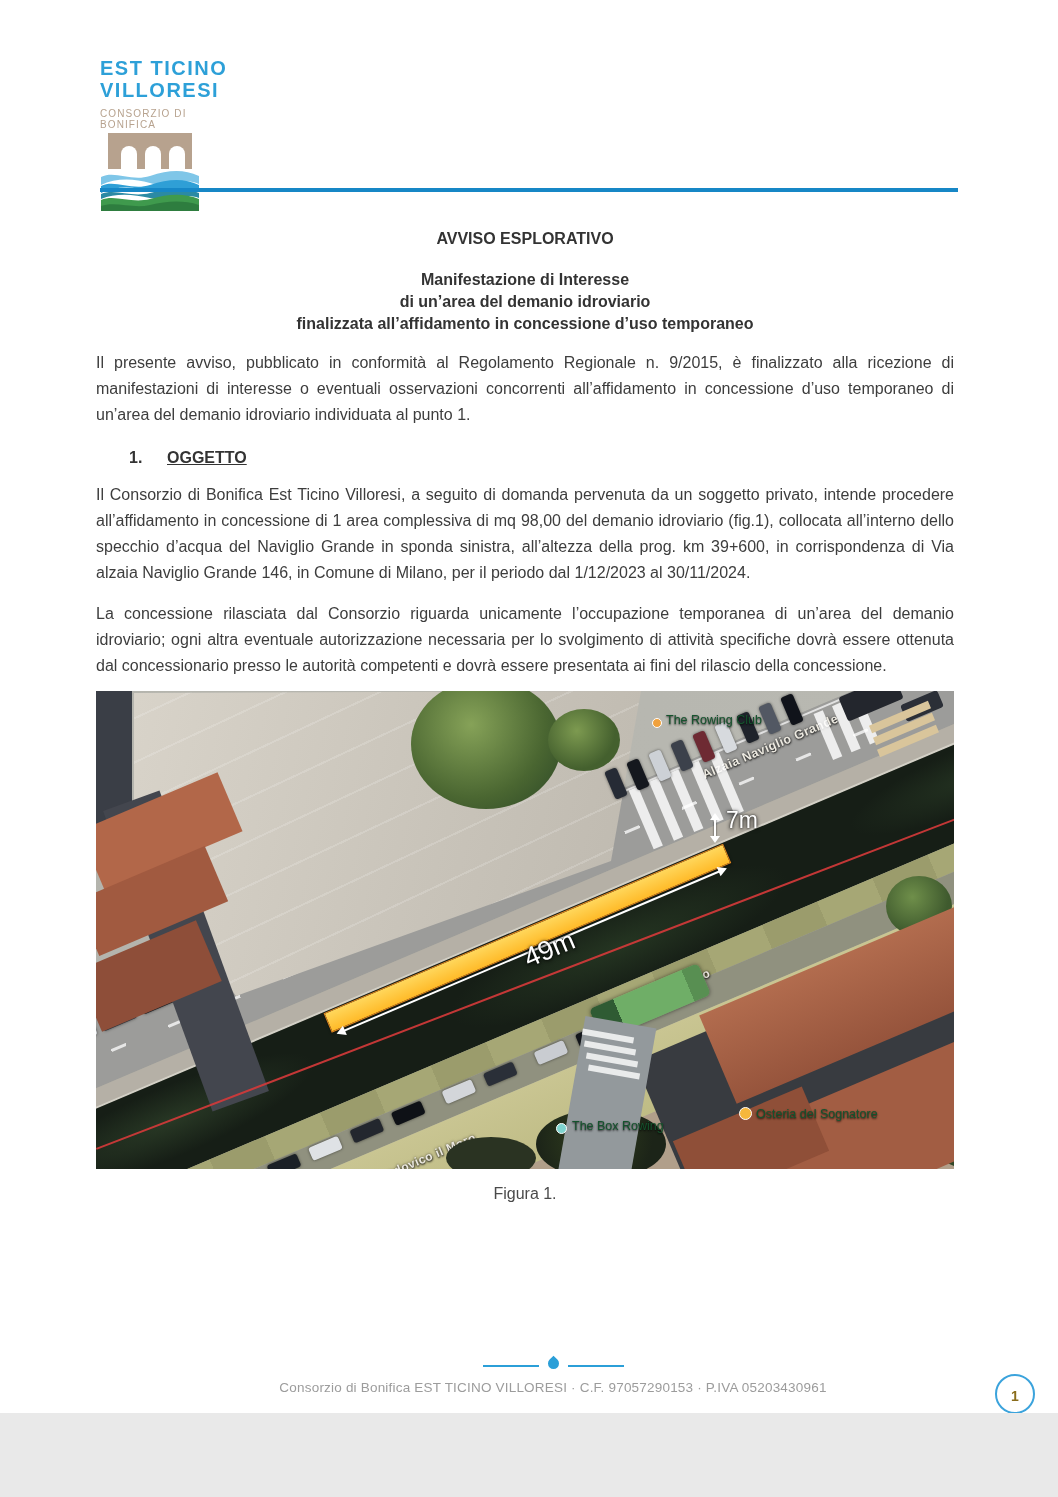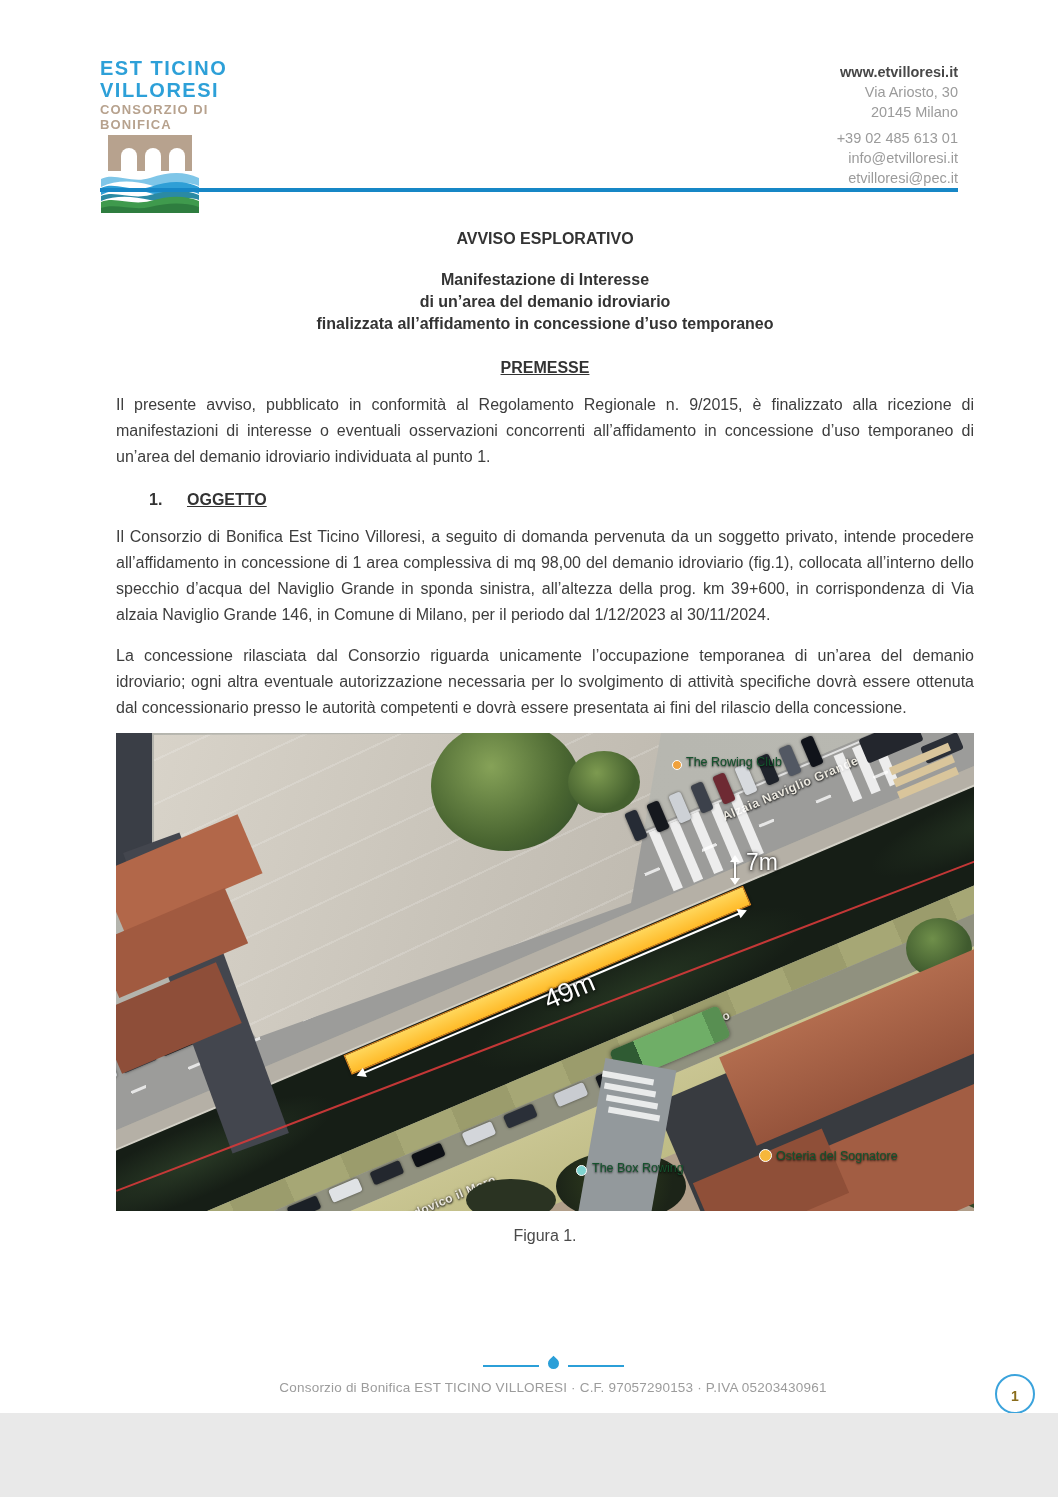--- a/index.html
+++ b/index.html
@@ -1,28 +1,28 @@
 <!DOCTYPE html>
 <html><head>
 <meta charset="utf-8">
 <style>
   html,body{margin:0;padding:0;background:#e9e9e9;}
   .page{position:relative;width:1058px;height:1413px;background:#ffffff;margin:0 auto;overflow:hidden;
         font-family:"Liberation Sans",sans-serif;color:#3d3d3d;}
   
   .logo{position:absolute;left:100px;top:57px;width:130px;}
   .logo-line1,.logo-line2{font-size:20px;font-weight:bold;color:#2da0d8;letter-spacing:1.5px;line-height:22px;}
-  .logo-line3{font-size:13px;color:#b7a28e;letter-spacing:1.1px;margin-top:1px;font-weight:bold;}
+  .logo-line3{font-size:10px;color:#b7a28e;letter-spacing:1.1px;margin-top:7px;font-weight:normal;}
   .logo-svg{margin-top:3px;margin-left:1px;display:block;}
   .contact{position:absolute;right:100px;top:62px;text-align:right;font-size:14.5px;color:#9b9b9b;line-height:20px;}
   .contact .site{font-weight:bold;color:#474747;}
   .contact .gap{height:6px;}
   .rule{position:absolute;left:100px;right:100px;top:188px;height:4px;background:#1787c6;}
   
-  .main{position:absolute;left:116px;width:858px;top:192px;}
+  .main{position:absolute;left:96px;width:858px;top:192px;}
   .doc-title{margin-top:38px;text-align:center;font-weight:bold;font-size:16px;color:#333;}
   .doc-subtitle{margin-top:21px;text-align:center;font-weight:bold;font-size:16px;line-height:22px;color:#333;}
   .premesse-h{margin-top:24px;text-align:center;font-weight:bold;font-size:16px;text-decoration:underline;color:#333;}
   .para{margin-top:15px;text-align:justify;font-size:16px;line-height:26px;color:#3d3d3d;}
   .oggetto-h{margin-top:21px;font-weight:bold;font-size:16px;color:#333;padding-left:33px;}
   .oggetto-h .num{display:inline-block;width:38px;}
   .oggetto-h .head{text-decoration:underline;}
   
   .map{position:relative;margin-top:12px;width:858px;height:478px;overflow:hidden;background:#a7a79e;}
   .map *{position:absolute;}
@@ -66,39 +66,29 @@
       <path d="M20 36 V21 A8 8 0 0 1 36 21 V36 Z" fill="#ffffff"></path>
       <path d="M44 36 V21 A8 8 0 0 1 60 21 V36 Z" fill="#ffffff"></path>
       <path d="M68 36 V21 A8 8 0 0 1 84 21 V36 Z" fill="#ffffff"></path>
       <path d="M0 44 C14 37 30 49 49 43 S82 36 98 43 L98 51 C82 44 66 55 49 50 S14 45 0 52 Z" fill="#7fc6e8"></path>
       <path d="M0 53 C14 46 30 58 49 52 S82 45 98 52 L98 59 C82 52 66 63 49 58 S14 53 0 60 Z" fill="#2f9fd6"></path>
       <path d="M0 61 C14 55 30 65 49 60 S82 54 98 60 L98 65 C82 59 66 69 49 65 S14 60 0 66 Z" fill="#2b8aa4"></path>
       <path d="M0 67 C14 61 30 71 49 66 S82 60 98 66 L98 78 L0 78 Z" fill="#3f9a4d"></path>
       <path d="M0 73 C14 68 32 76 49 72 S82 67 98 72 L98 78 L0 78 Z" fill="#2e7d3f"></path>
     </svg>
   </div>
-  <div class="contact">
-    <div class="site">www.etvilloresi.it</div>
-    <div>Via Ariosto, 30</div>
-    <div>20145 Milano</div>
-    <div class="gap"></div>
-    <div>+39 02 485 613 01</div>
-    <div>info@etvilloresi.it</div>
-    <div>etvilloresi@pec.it</div>
-  </div>
   <div class="rule"></div>
 
   <div class="main">
     <div class="doc-title">AVVISO ESPLORATIVO</div>
     <div class="doc-subtitle">
       <div>Manifestazione di Interesse</div>
       <div>di un’area del demanio idroviario</div>
       <div>finalizzata all’affidamento in concessione d’uso temporaneo</div>
     </div>
-    <div class="premesse-h">PREMESSE</div>
     <div class="para">Il presente avviso, pubblicato in conformità al Regolamento Regionale n. 9/2015, è finalizzato alla ricezione di manifestazioni di interesse o eventuali osservazioni concorrenti all’affidamento in concessione d’uso temporaneo di un’area del demanio idroviario individuata al punto 1.</div>
     <div class="oggetto-h">
       <span class="num">1.</span><span class="head">OGGETTO</span>
     </div>
     <div class="para">Il Consorzio di Bonifica Est Ticino Villoresi, a seguito di domanda pervenuta da un soggetto privato, intende procedere all’affidamento in concessione di 1 area complessiva di mq 98,00 del demanio idroviario (fig.1), collocata all’interno dello specchio d’acqua del Naviglio Grande in sponda sinistra, all’altezza della prog. km 39+600, in corrispondenza di Via alzaia Naviglio Grande 146, in Comune di Milano, per il periodo dal 1/12/2023 al 30/11/2024.</div>
     <div class="para">La concessione rilasciata dal Consorzio riguarda unicamente l’occupazione temporanea di un’area del demanio idroviario; ogni altra eventuale autorizzazione necessaria per lo svolgimento di attività specifiche dovrà essere ottenuta dal concessionario presso le autorità competenti e dovrà essere presentata ai fini del rilascio della concessione.</div>
 
     <div class="map">
       <div class="map-rot">
 

